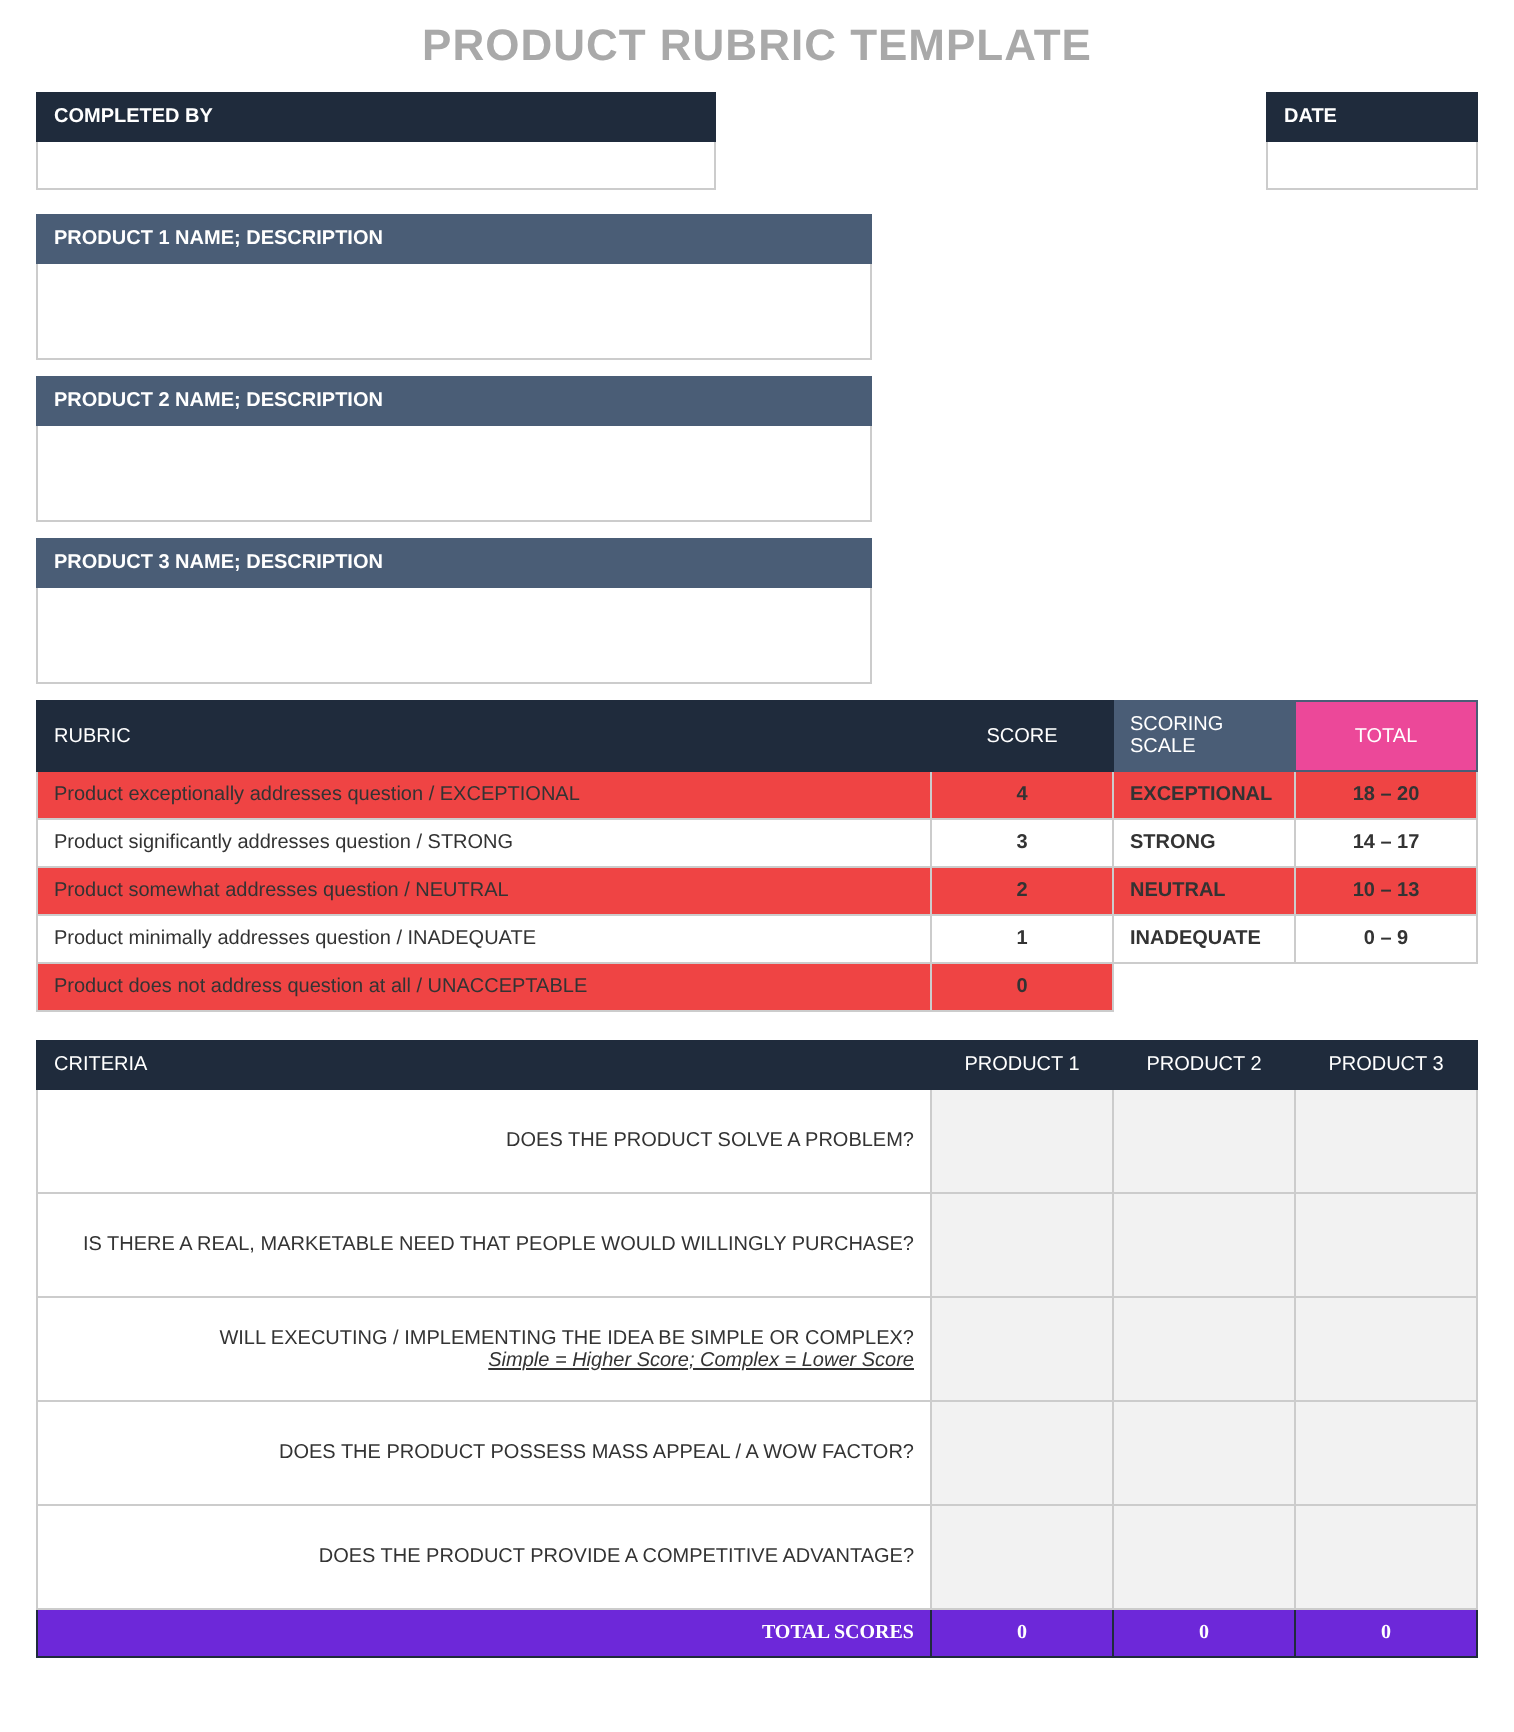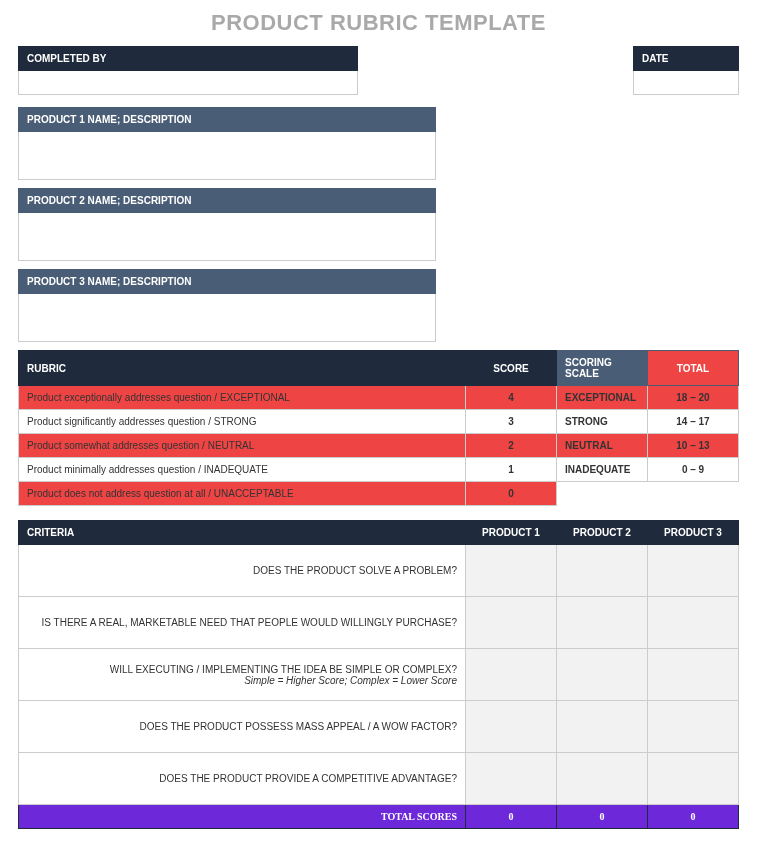--- a/index.html
+++ b/index.html
@@ -47,43 +47,43 @@
   .date-block .field-body { height: 24px; }
   .product-block { width: 418px; margin-bottom: 8px; }
   .product-block .field-header { background: #4a5d76; border-color: #4a5d76; }
   .product-block .field-body { height: 48px; }
 
   table { border-collapse: collapse; width: 100%; font-size: 10px; }
   th, td { border: 1px solid #ccc; padding: 6px 8px; }
   th {
     background: #1f2b3c;
     color: #fff;
-    font-weight: bold;
+    font-weight: normal;
     text-align: left;
     border-color: #1f2b3c;
   }
   th.center, td.center { text-align: center; }
 
   .rubric-table { margin-top: 4px; margin-bottom: 14px; }
   .rubric-table .col-rubric { width: 447px; }
   .rubric-table .col-score { width: 91px; }
   .rubric-table .col-scale { width: 91px; }
   .rubric-table .col-total { width: 91px; }
   .rubric-table th.scale-h { background: #4a5d76; border-color: #4a5d76; }
-  .rubric-table th.total-h { background: #ef4444; border-color: #4a5d76; text-align: center; }
+  .rubric-table th.total-h { background: #ec4899; border-color: #4a5d76; text-align: center; }
   .rubric-table tr.alt td { background: #ef4444; }
   .rubric-table td.bold { font-weight: bold; }
   .noborder { border: none !important; background: transparent !important; }
 
   .criteria-table {}
   .criteria-table .col-criteria { width: 447px; }
   .criteria-table .col-p { width: 91px; text-align: center; }
   .criteria-table td.criteria-cell { height: 52px; vertical-align: middle; text-align: right; }
   .criteria-table td.score-cell { background: #f2f2f2; }
-  .criteria-note { font-style: italic; display: block; }
+  .criteria-note { font-style: italic; display: block; text-decoration: underline; }
   .totals-row td { background: #6d28d9; color: #fff; font-weight: bold; border-color: #1f2b3c; font-family: Liberation Serif, serif; }
   .totals-row td.label { text-align: right; }
   .totals-row td.val { text-align: center; }
 </style>
 </head>
 <body>
 
 <div class="title">PRODUCT RUBRIC TEMPLATE</div>
 
 <div class="toprow">

